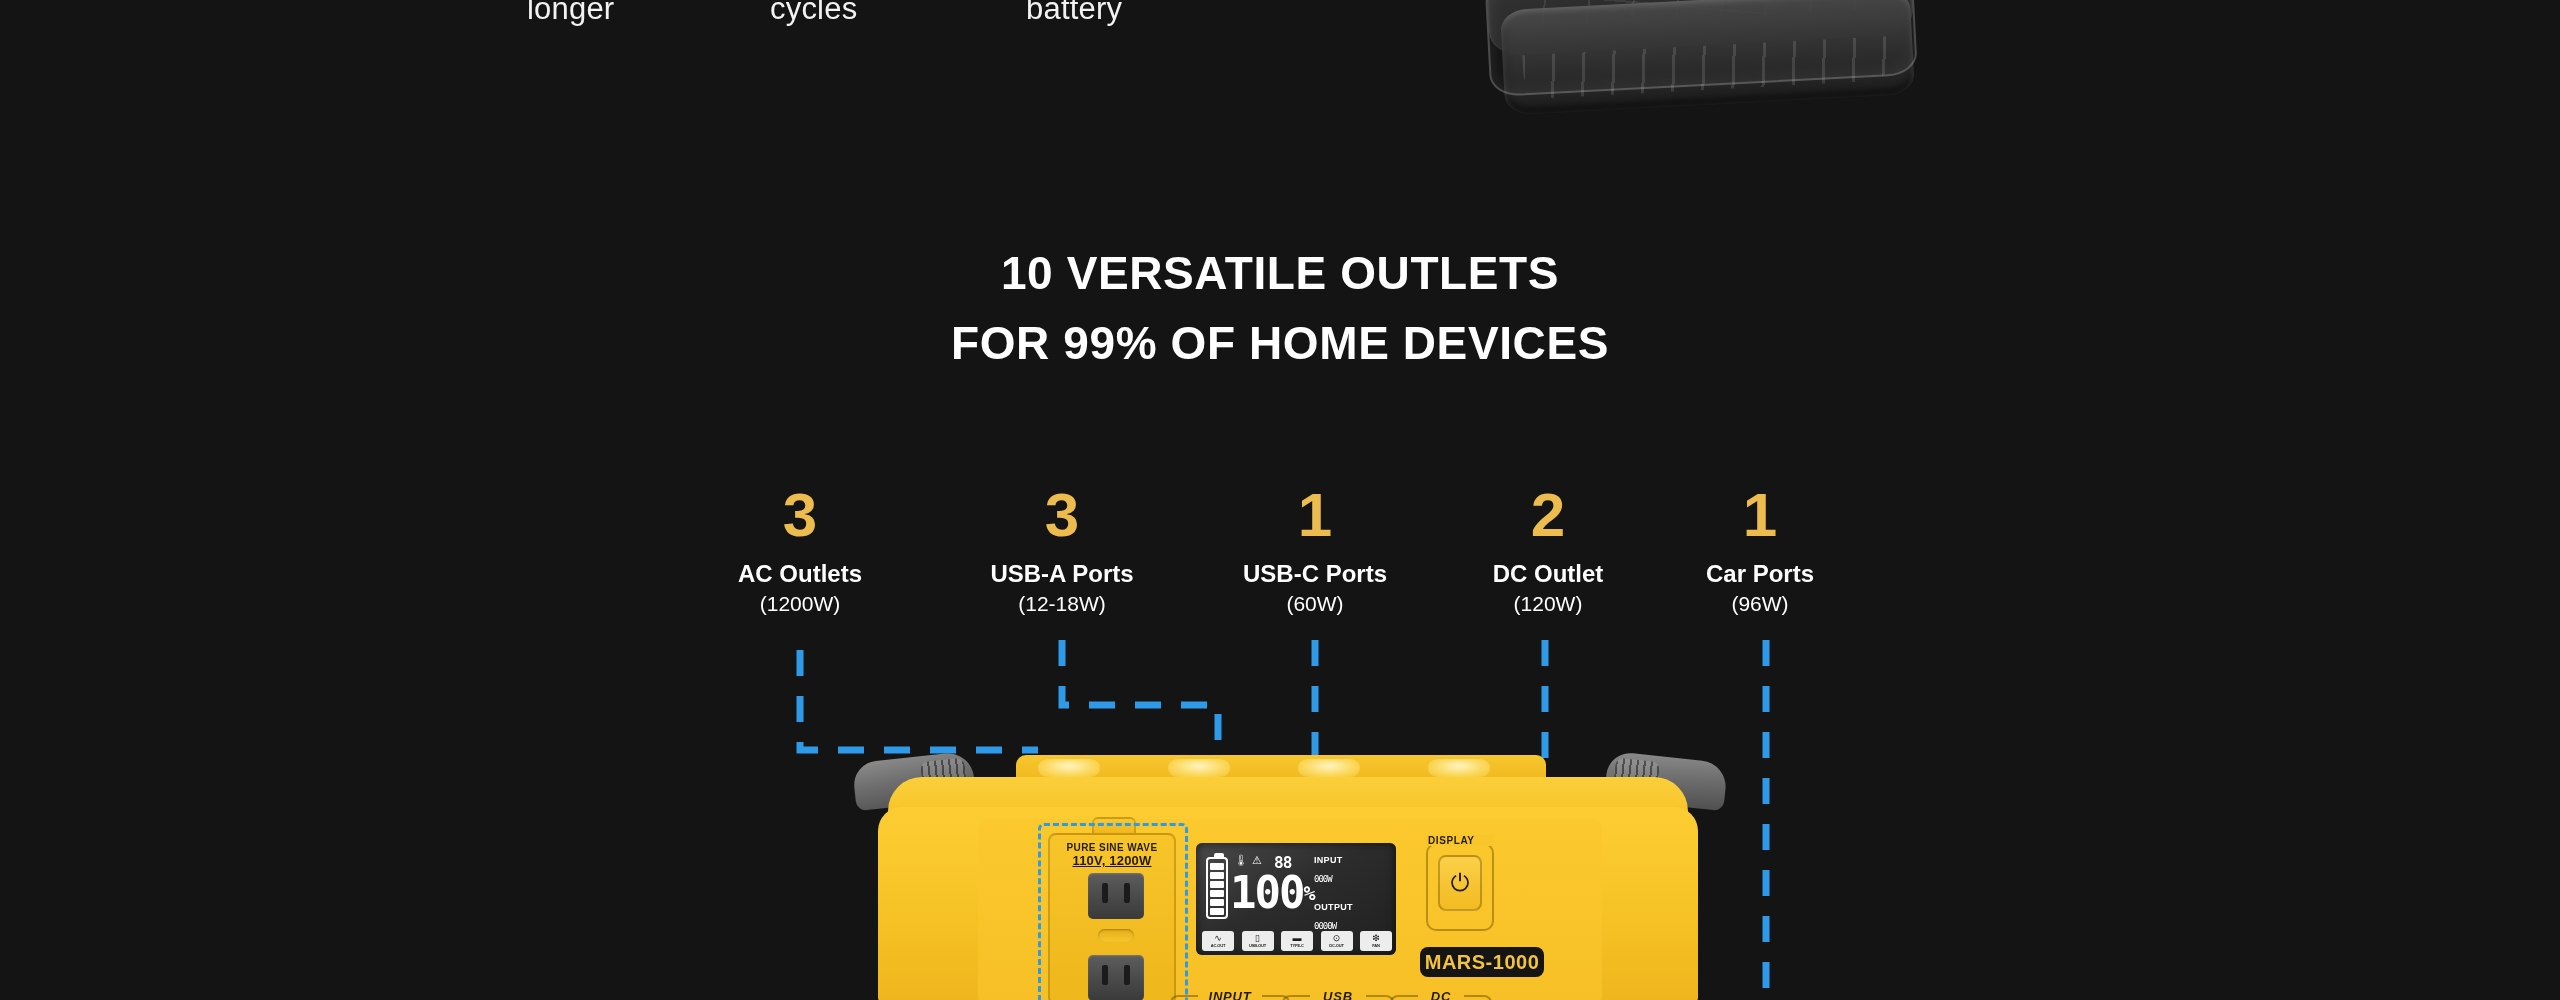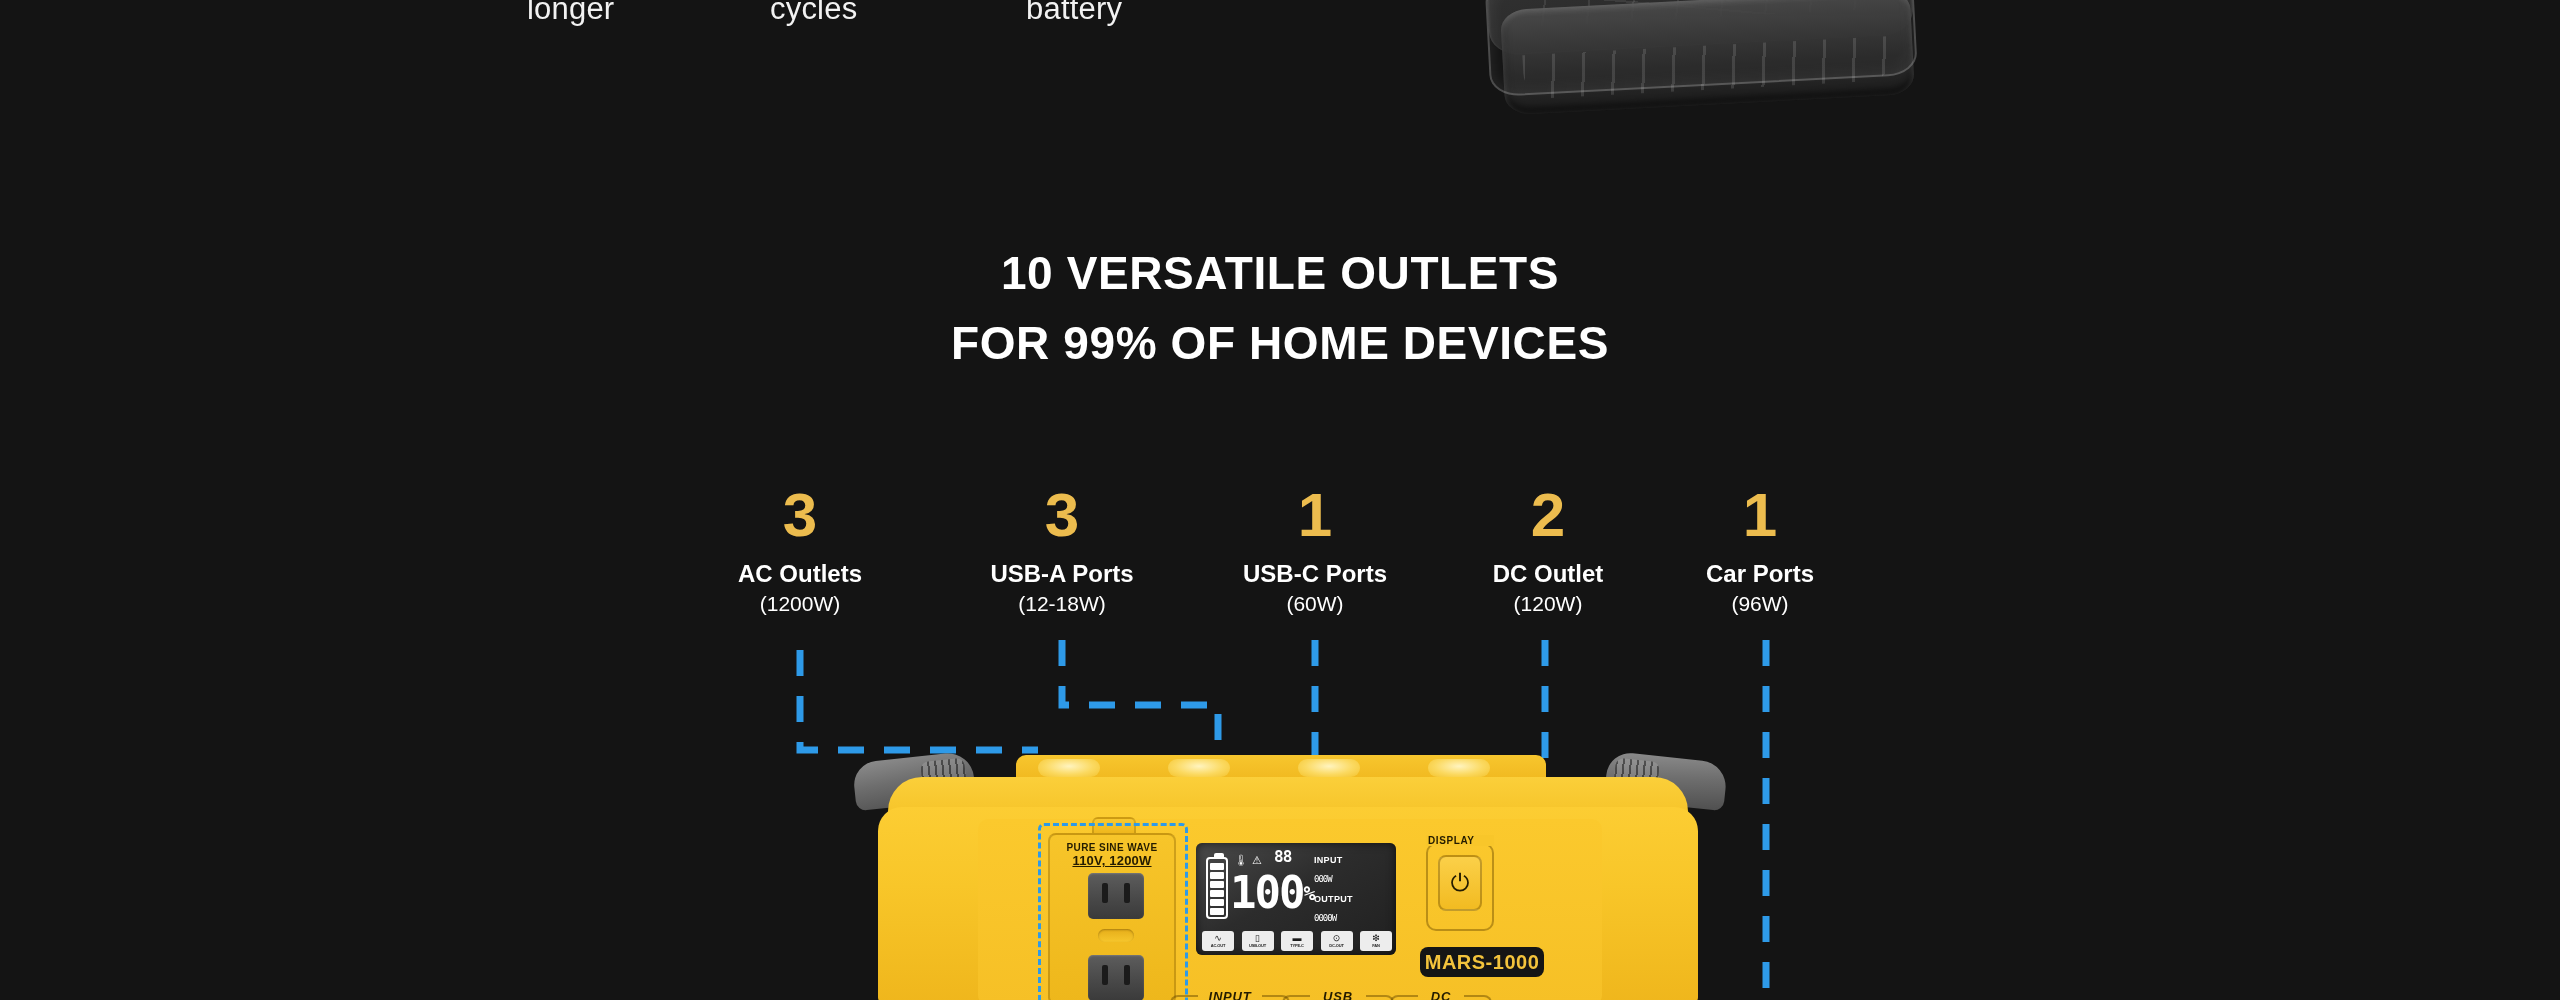--- a/index.html
+++ b/index.html
@@ -191,37 +191,37 @@
     display:flex; flex-direction:column-reverse; gap:2px; padding:2px;
   }
   .lcd-batt .seg{ height:7px; background:#ffffff; border-radius:1px; }
   .lcd-batt:before{
     content:""; position:absolute; left:6px; top:-6px; width:10px; height:4px;
     background:#ffffff; border-radius:2px 2px 0 0;
   }
   .lcd-icons{ position:absolute; left:38px; top:12px; display:flex; gap:4px; align-items:center; }
   .lcd-icons .ic{ color:#fff; font-size:11px; line-height:11px; }
   .lcd-88{
-    position:absolute; left:78px; top:4px; color:#fff; font-size:16px; font-weight:700;
+    position:absolute; left:78px; top:10px; color:#fff; font-size:16px; font-weight:700;
     font-family:"DejaVu Sans Mono", monospace; letter-spacing:-1px;
   }
   .lcd-pct{
     position:absolute; left:34px; top:28px; color:#ffffff;
     font-size:44px; font-weight:700; letter-spacing:-2px; line-height:44px;
     font-family:"DejaVu Sans Mono", monospace;
   }
   .lcd-pct .s{ font-size:20px; vertical-align:top; }
   .lcd-io{ position:absolute; left:118px; top:12px; width:76px; color:#fff; }
   .lcd-io .row-lbl{ font-size:9px; font-weight:700; letter-spacing:.3px; }
   .lcd-io .row-val{
     font-size:19px; font-weight:400; font-family:"DejaVu Sans Mono", monospace;
     letter-spacing:-1px; line-height:20px;
   }
   .lcd-io .row-val span{ font-size:9px; }
-  .lcd-io .blk2{ margin-top:5px; }
+  .lcd-io .blk2{ margin-top:13px; }
   .lcd-chips{
     position:absolute; left:6px; bottom:4px; width:190px;
     display:flex; justify-content:space-between;
   }
   .lcd-chip{
     width:32px; height:20px; background:#ededed; border-radius:3px;
     display:flex; flex-direction:column; align-items:center; justify-content:center;
     color:#1b1b1b;
   }
   .lcd-chip .g{ font-size:9px; line-height:9px; }

